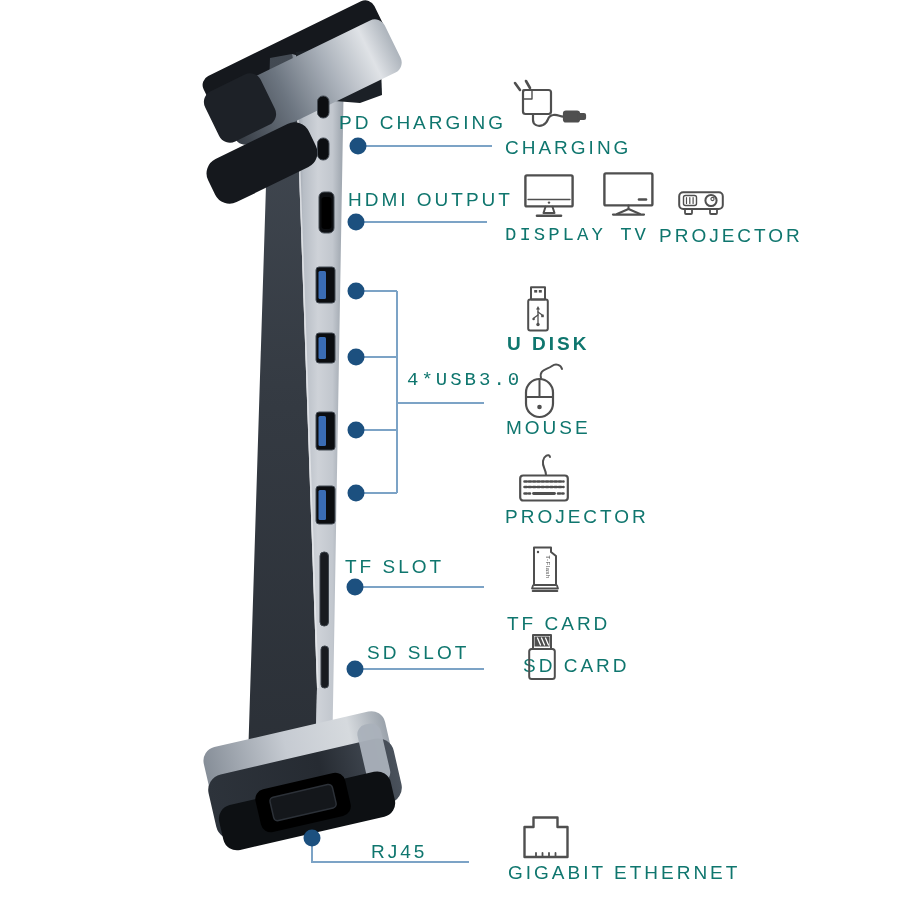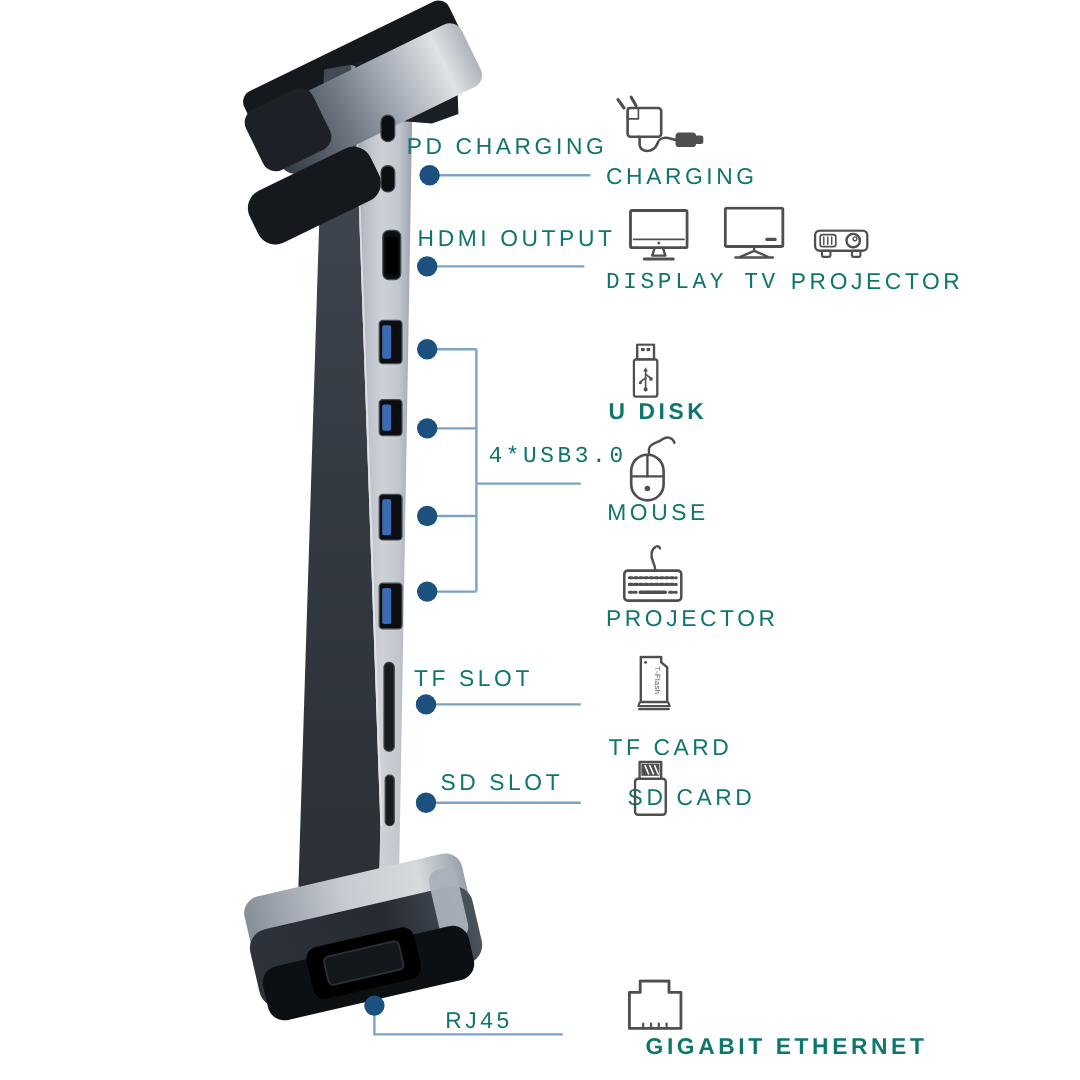--- a/index.html
+++ b/index.html
@@ -133,21 +133,21 @@
   <div class="lbl" style="left:506px;top:416px;">MOUSE</div>
   <div class="lbl" style="left:505px;top:505px;">PROJECTOR</div>
 
   <div class="lbl" style="left:345px;top:555px;">TF SLOT</div>
   <div class="lbl" style="left:507px;top:592px;margin-top:20px;">TF CARD</div>
 
   <div class="lbl" style="left:367px;top:641px;">SD SLOT</div>
   <div class="lbl" style="left:511px;top:654px;margin-left:12px;">SD CARD</div>
 
   <div class="lbl" style="left:371px;top:840px;">RJ45</div>
-  <div class="lbl" style="left:538px;top:861px;font-weight:bold;">GIGABIT ETHERNET</div>
+  <div class="lbl" style="left:508px;top:861px;">GIGABIT ETHERNET</div>
 
   <div class="ic" style="left:500px;top:78px;">
     <svg width="90" height="55" viewBox="0 0 90 55" fill="none" stroke="#4f4f4f" stroke-width="2.2" stroke-linejoin="round" stroke-linecap="round">
       <path d="M20,12 L15,5" stroke-width="2.6"></path>
       <path d="M30,10 L26,3" stroke-width="2.6"></path>
       <rect x="23" y="12" width="28" height="24" rx="2.5"></rect>
       <rect x="23" y="12" width="9" height="9" stroke-width="1.4"></rect>
       <path d="M33,36 V42 C33,47 38,49 43,47 C50,44 46,38 53,37 C58,36 60,39 64,38.5"></path>
       <rect x="64" y="33.5" width="15" height="10" rx="2" fill="#4f4f4f"></rect>
       <rect x="79" y="36" width="6" height="5" rx="1" fill="#4f4f4f"></rect>

